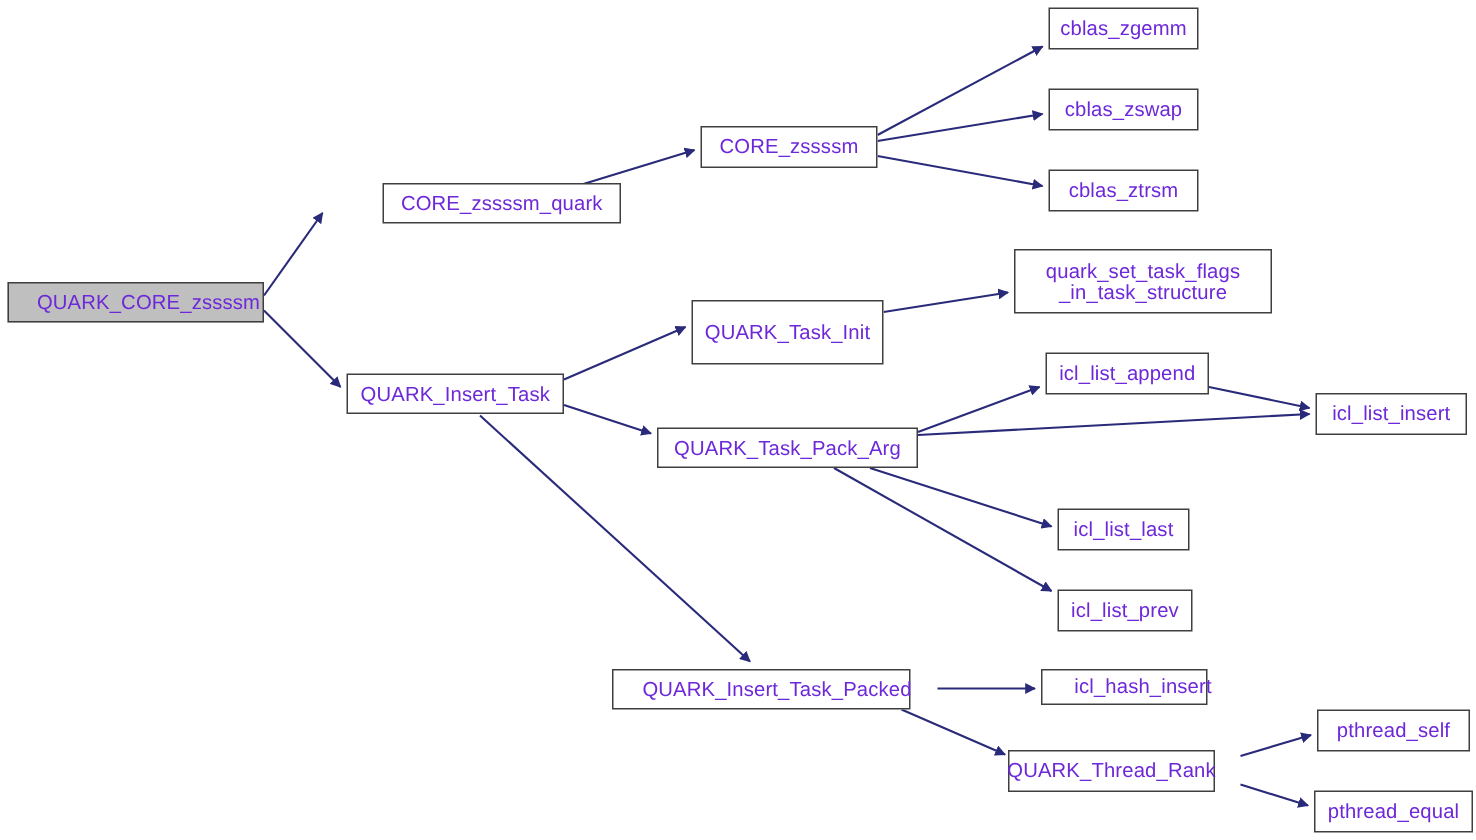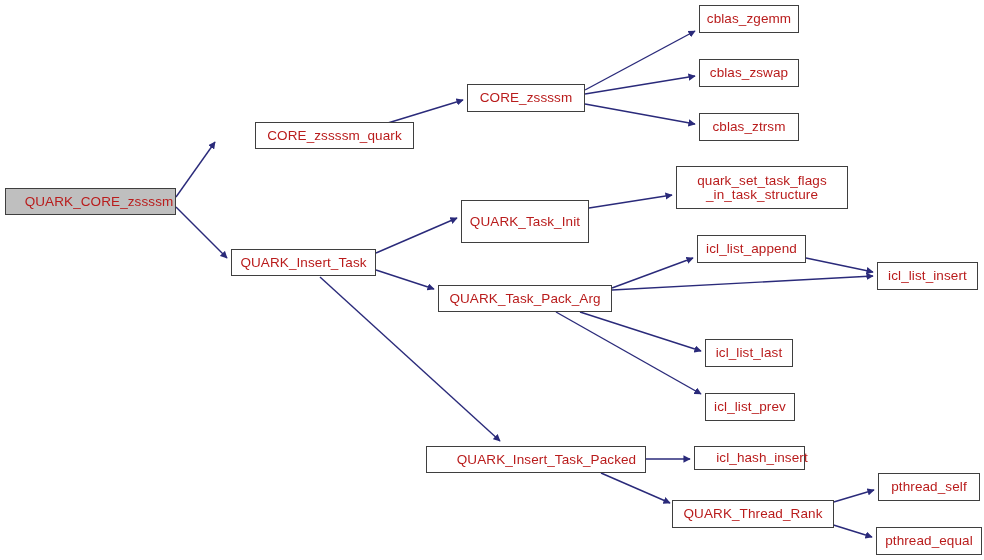--- a/index.html
+++ b/index.html
@@ -21,21 +21,21 @@
     top: 0;
     width: 984px;
     height: 560px;
     pointer-events: none;
   }
   .node {
     position: absolute;
     box-sizing: border-box;
     border: 1px solid #3f3f3f;
     background: #ffffff;
-    color: #b91c1c;
+    color: #6d28d9;
     font-size: 13.5px;
     line-height: 14px;
     display: flex;
     align-items: center;
     justify-content: center;
     text-align: center;
     white-space: pre;
     letter-spacing: 0.1px;
     z-index: 2;
   }
@@ -79,27 +79,27 @@
         <path d="M 827,523 L 872,537" stroke="#2a2a7a" stroke-width="1.4" fill="none" marker-end="url(#arrowhead)"></path>
       </g>
   </svg>
   <div id="nodes-group">
       <div class="node highlight" style="left: 5px; top: 188px; width: 171px; height: 27px;"><span>QUARK_CORE_zssssm</span></div>
       <div class="node" style="left: 219px; top: 122px; width: 159px; height: 27px; margin-left: 36px;"><span>CORE_zssssm_quark</span></div>
       <div class="node" style="left: 231px; top: 249px; width: 145px; height: 27px;"><span>QUARK_Insert_Task</span></div>
       <div class="node" style="left: 467px; top: 84px; width: 118px; height: 28px;"><span>CORE_zssssm</span></div>
       <div class="node" style="left: 461px; top: 200px; width: 128px; height: 43px;"><span>QUARK_Task_Init</span></div>
       <div class="node" style="left: 438px; top: 285px; width: 174px; height: 27px;"><span>QUARK_Task_Pack_Arg</span></div>
-      <div class="node" style="left: 426px; top: 446px; width: 220px; height: 27px; padding-left: 21px;"><span>QUARK_Insert_Task_Packed</span></div>
+      <div class="node" style="left: 408px; top: 446px; width: 199px; height: 27px; padding-left: 21px;"><span>QUARK_Insert_Task_Packed</span></div>
       <div class="node" style="left: 699px; top: 5px; width: 100px; height: 28px;"><span>cblas_zgemm</span></div>
       <div class="node" style="left: 699px; top: 59px; width: 100px; height: 28px;"><span>cblas_zswap</span></div>
       <div class="node" style="left: 699px; top: 113px; width: 100px; height: 28px;"><span>cblas_ztrsm</span></div>
       <div class="node" style="left: 676px; top: 166px; width: 172px; height: 43px;"><div><span class="label2">quark_set_task_flags</span><span class="label2">_in_task_structure</span></div></div>
       <div class="node" style="left: 697px; top: 235px; width: 109px; height: 28px;"><span>icl_list_append</span></div>
       <div class="node" style="left: 877px; top: 262px; width: 101px; height: 28px; text-align: center;"><span>icl_list_insert</span></div>
       <div class="node" style="left: 705px; top: 339px; width: 88px; height: 28px;"><span>icl_list_last</span></div>
       <div class="node" style="left: 705px; top: 393px; width: 90px; height: 28px;"><span>icl_list_prev</span></div>
       <div class="node" style="left: 694px; top: 446px; width: 111px; height: 24px; padding-left: 25px;"><span>icl_hash_insert</span></div>
-      <div class="node" style="left: 672px; top: 500px; width: 162px; height: 28px;"><span>QUARK_Thread_Rank</span></div>
+      <div class="node" style="left: 672px; top: 500px; width: 138px; height: 28px;"><span>QUARK_Thread_Rank</span></div>
       <div class="node" style="left: 878px; top: 473px; width: 102px; height: 28px;"><span>pthread_self</span></div>
       <div class="node" style="left: 876px; top: 527px; width: 106px; height: 28px;"><span>pthread_equal</span></div>
     </div>
 </div>
 
 </body></html>

